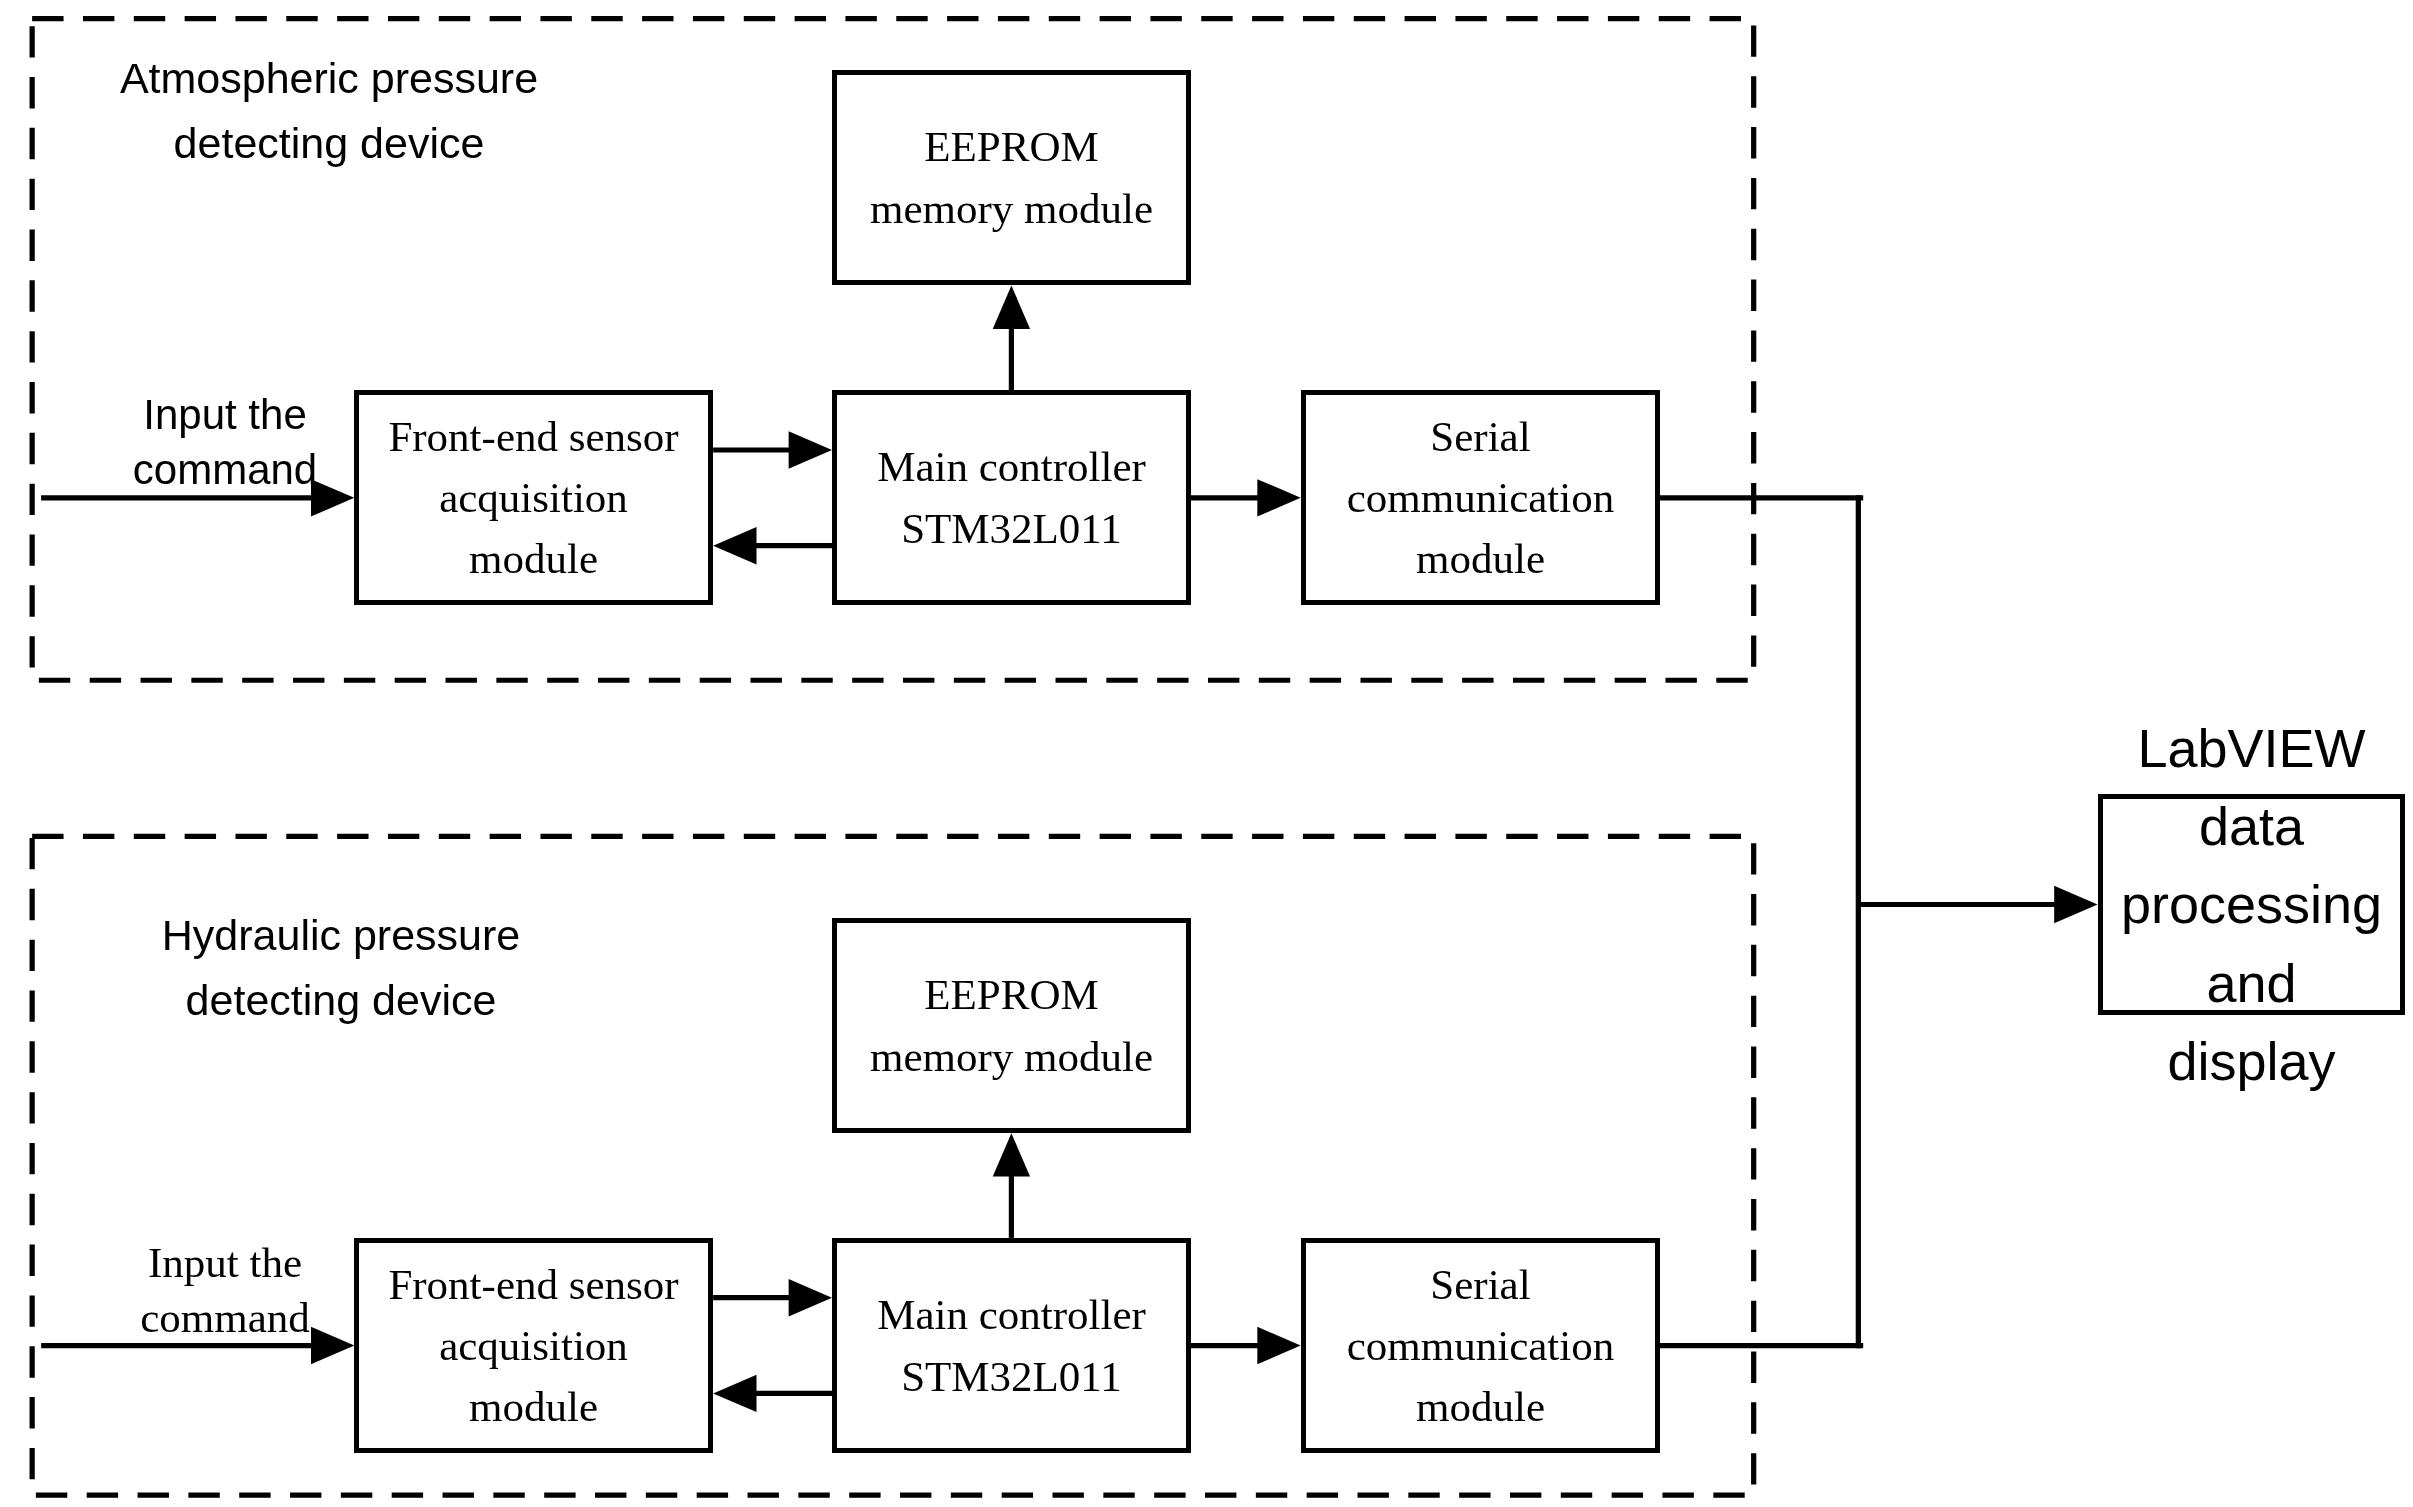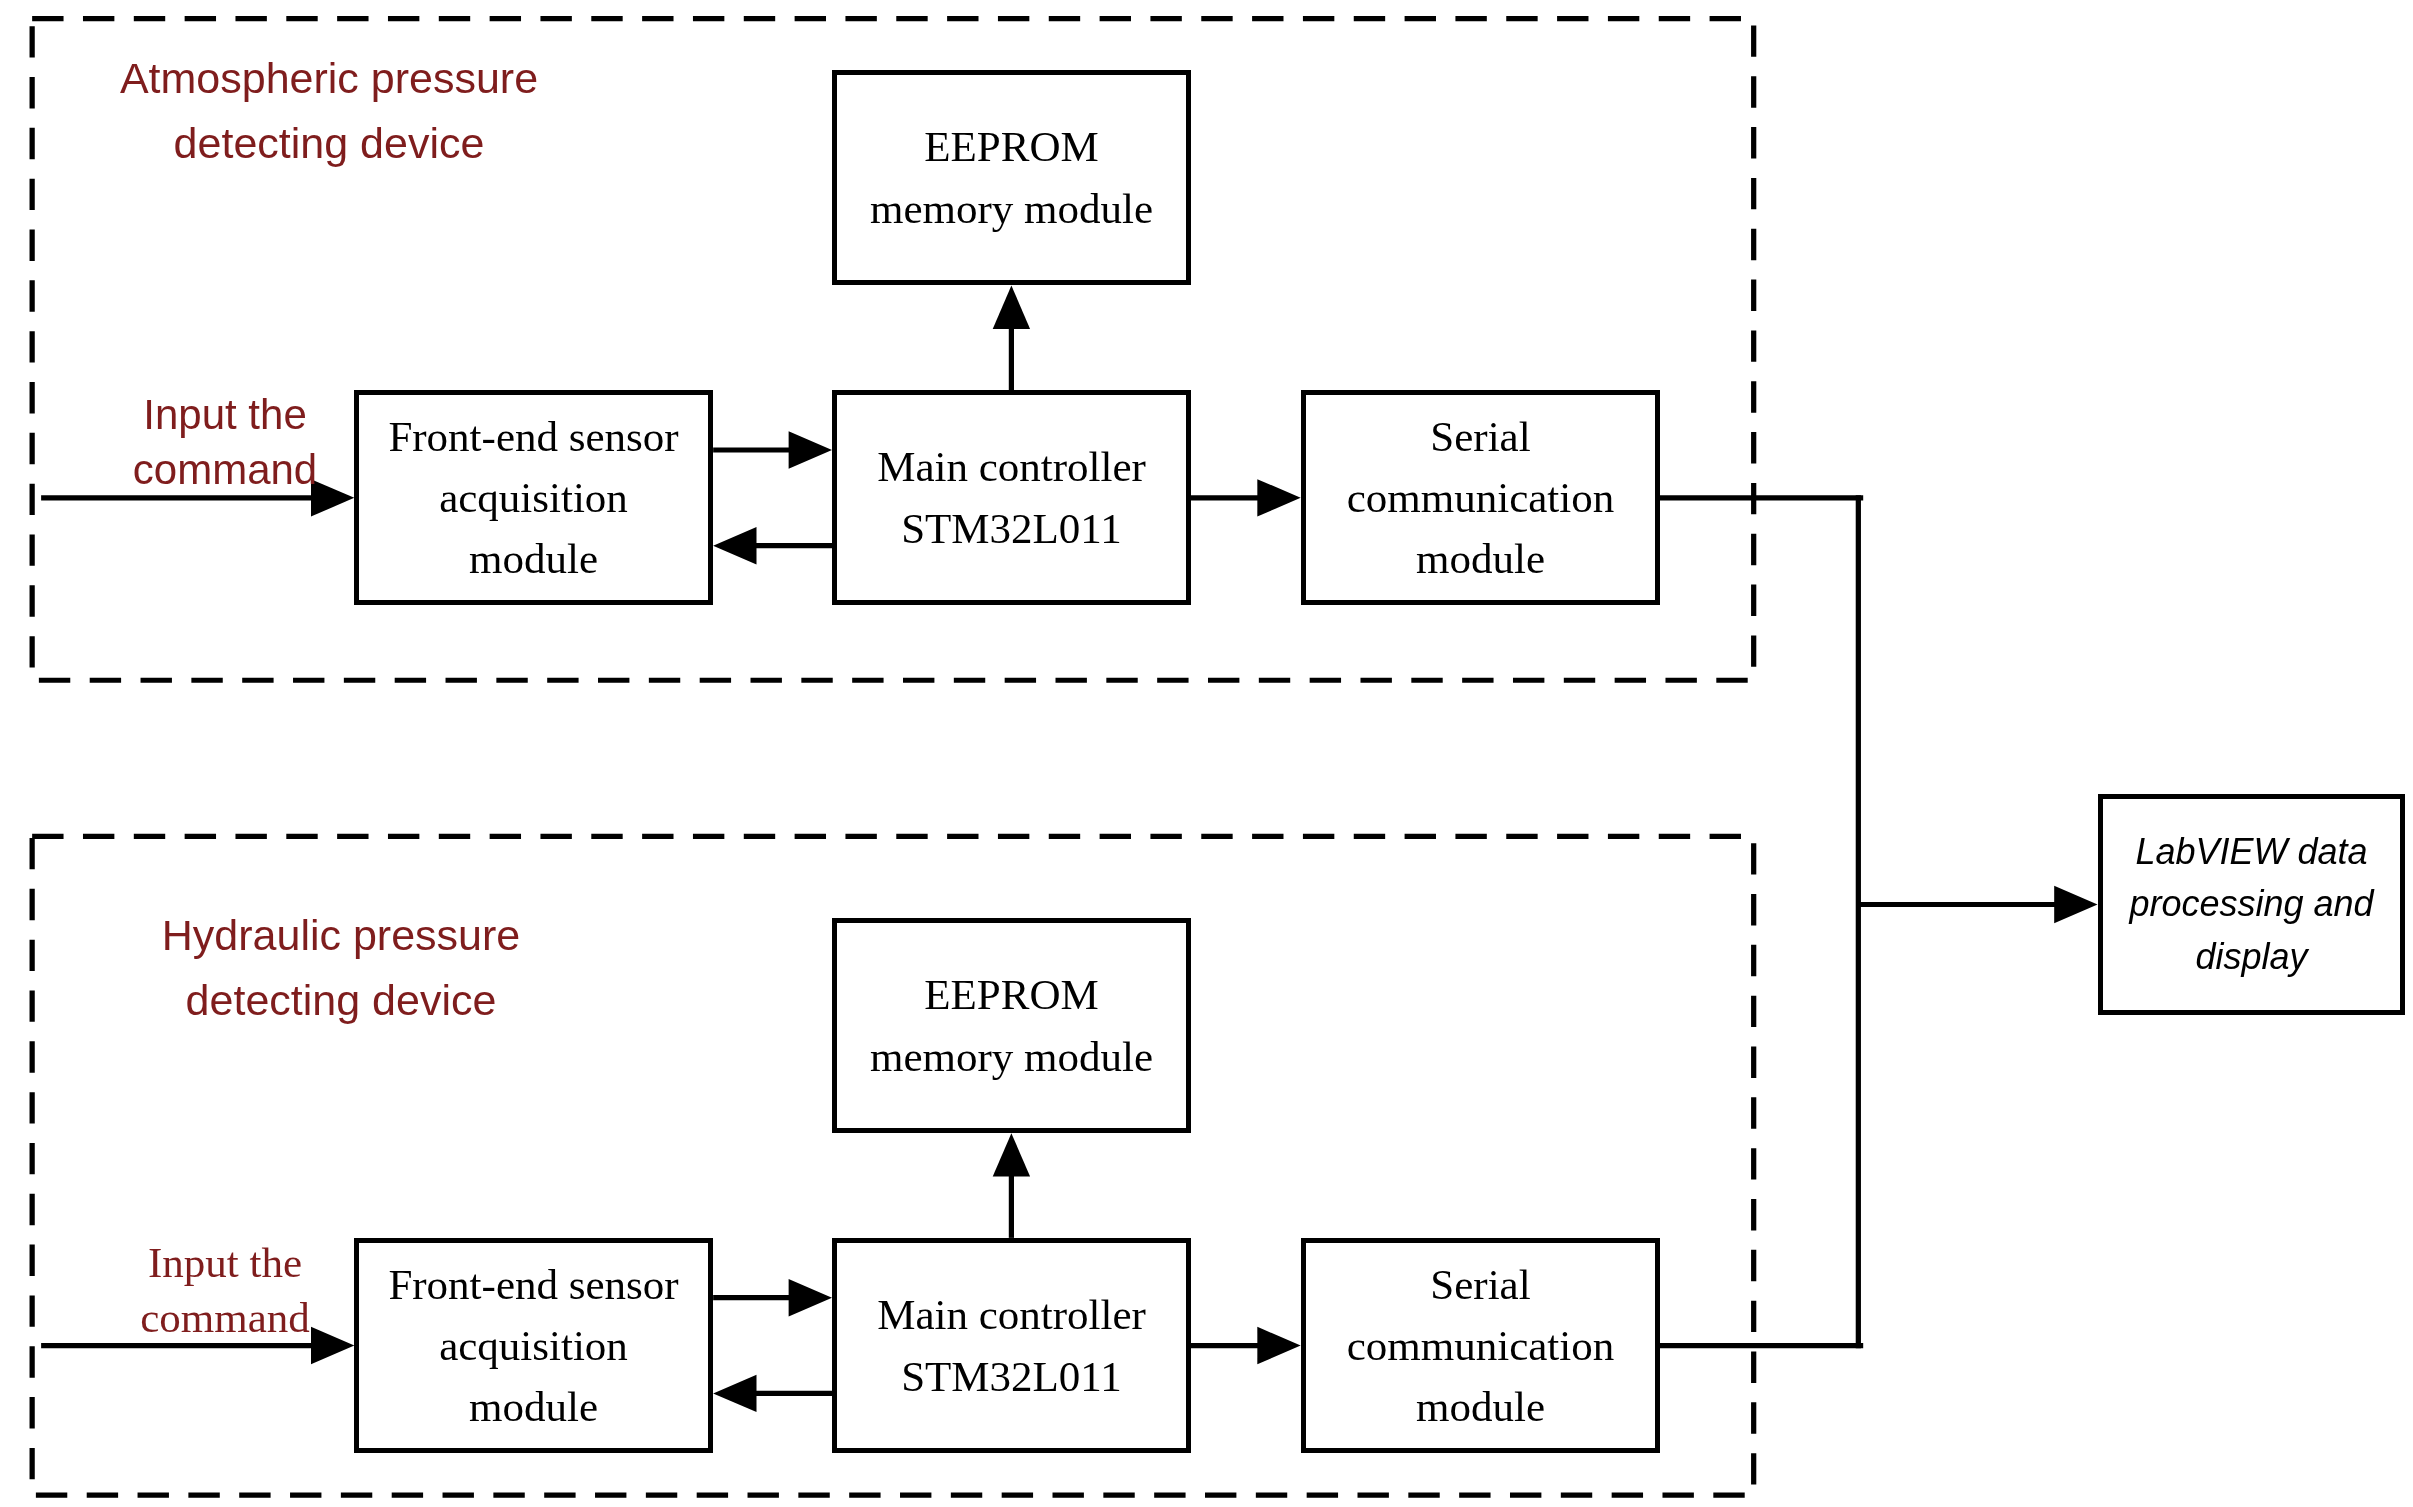--- a/index.html
+++ b/index.html
@@ -36,42 +36,41 @@
     white-space: pre-line;
     font-size: 43px;
     line-height: 1.42;
     color: #000000;
   }
   .serif { font-family: Liberation Serif, serif; }
   .floating-label {
     position: absolute;
     text-align: center;
     white-space: pre-line;
-    color: #7f1d1d;
+    color: #000000;
   }
   .section-title {
     font-family: "Liberation Sans", sans-serif;
     font-size: 43px;
     line-height: 1.5;
   }
   .input-label-sans {
     font-family: "Liberation Sans", sans-serif;
     font-size: 42px;
     line-height: 1.32;
   }
   .input-label-serif {
     font-family: "Liberation Serif", serif;
     font-size: 43px;
     line-height: 1.28;
   }
   .labview-text {
     font-family: "Liberation Sans", sans-serif;
-    font-size: 36px;
+    font-size: 54px;
     line-height: 1.45;
-    font-style: italic;
   }
 </style>
 </head>
 <body>
 
 <div id="stage">
 
   <svg id="connector-layer" viewBox="0 0 3228 2016" xmlns="http://www.w3.org/2000/svg">
 
     <rect x="43" y="25" width="2303" height="885" fill="none" stroke="#000" stroke-width="7" stroke-dasharray="42 26"></rect>

